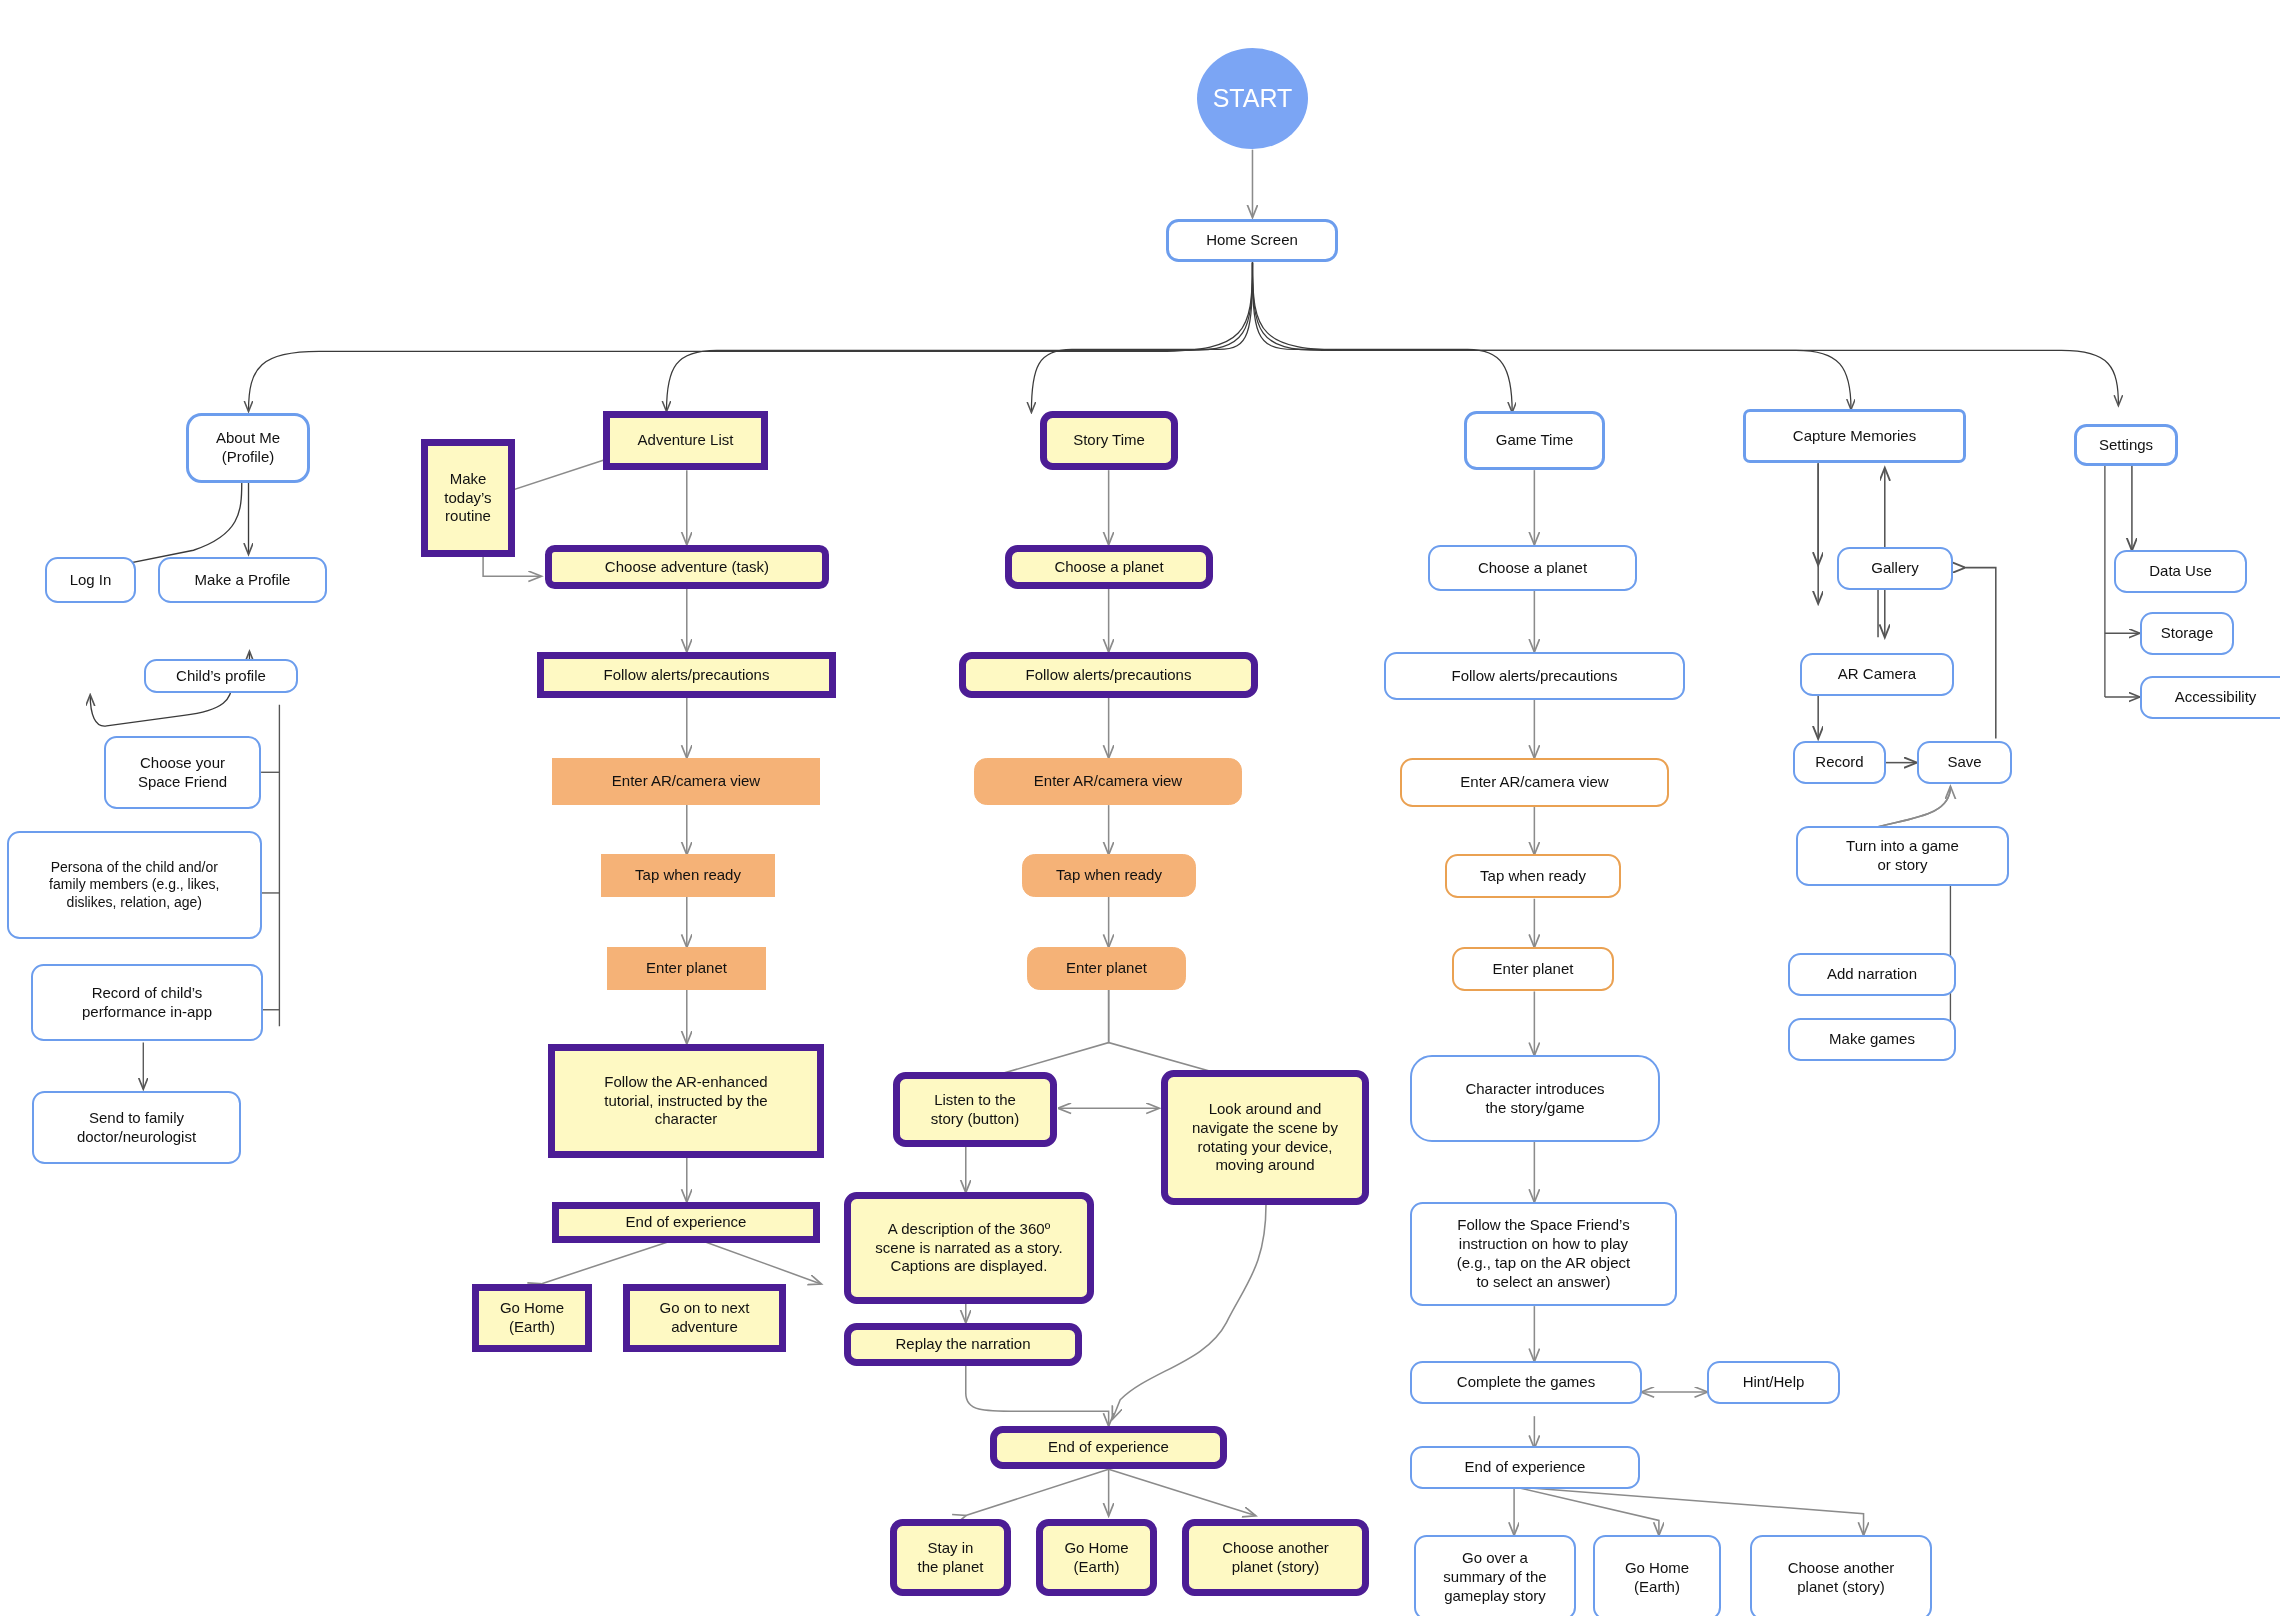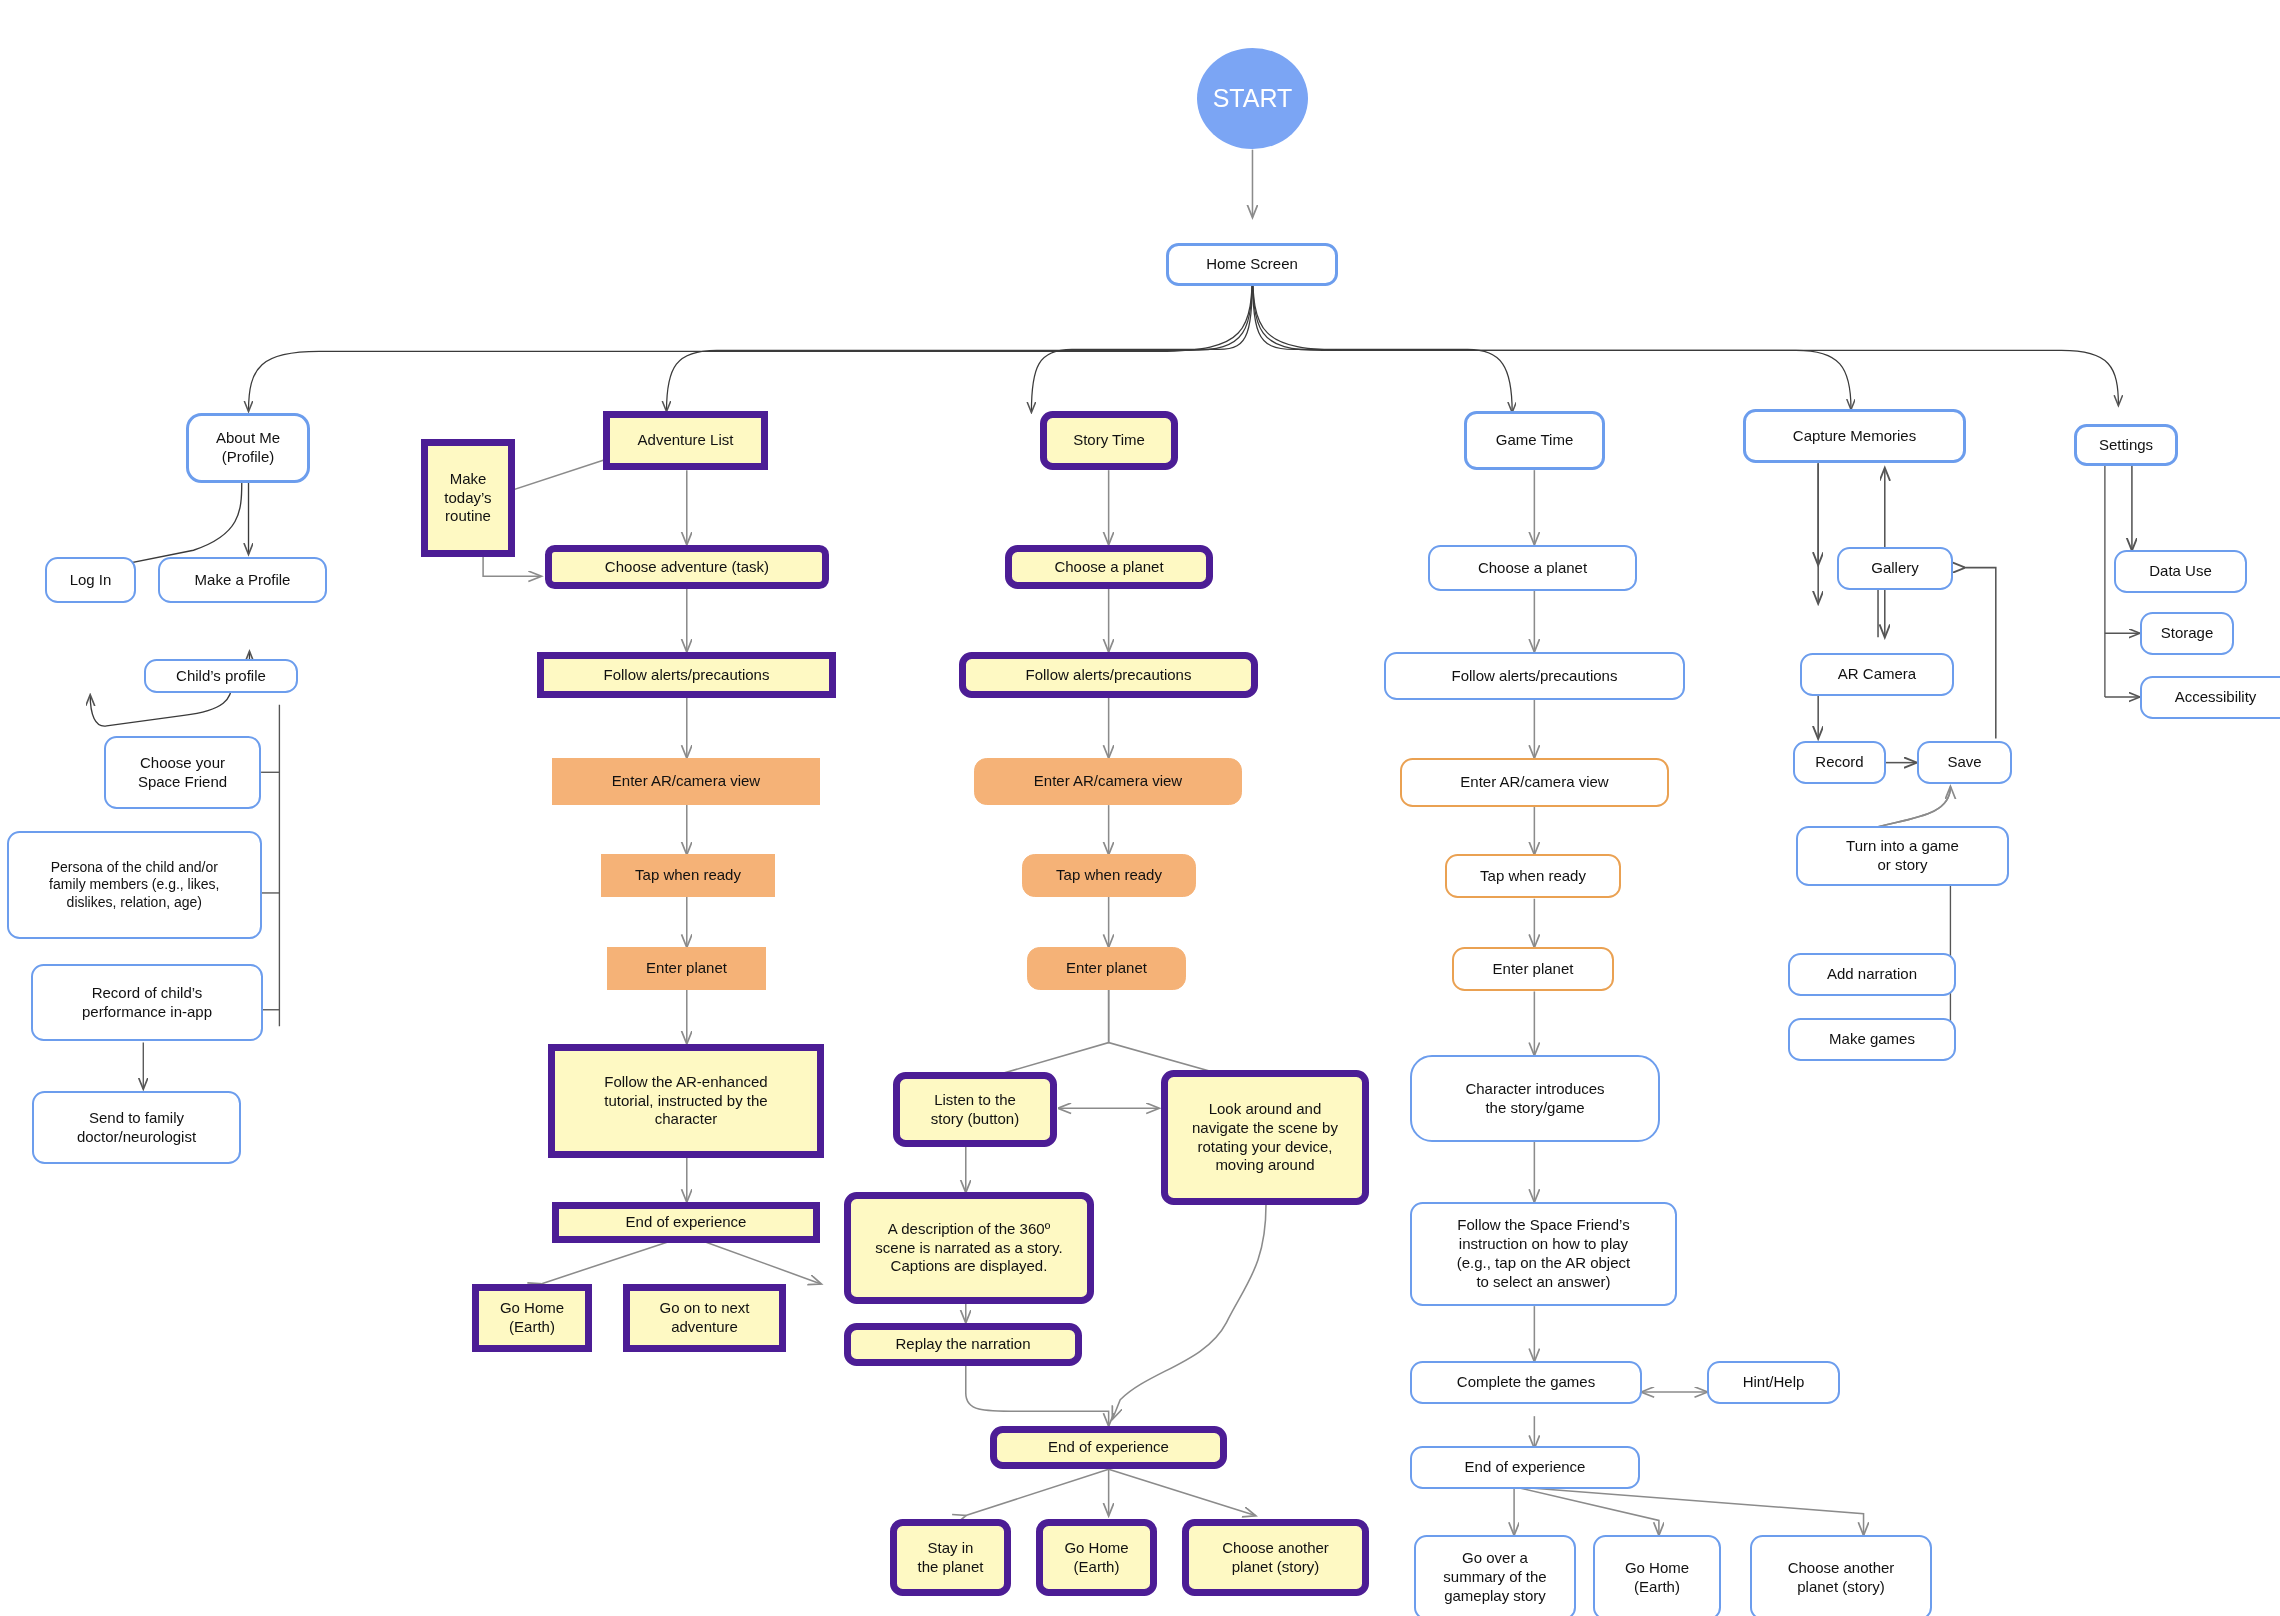--- a/index.html
+++ b/index.html
@@ -167,21 +167,21 @@
       <path d="M2180,466 L2180,722" stroke="#555555" stroke-width="1.4"></path>
       <path d="M2180,656 L2216,656" stroke="#555555" stroke-width="1.4" marker-end="url(#ahs)"></path>
       <path d="M2180,722 L2216,722" stroke="#555555" stroke-width="1.4" marker-end="url(#ahs)"></path>
     </g>
   </svg>
 
   <div class="node circle fs26" style="left:1197px; top:48px; width:111px; height:101px;">
     <span>START</span>
   </div>
 
-  <div class="node out-blue-thick rounded fs15" style="left:1166px; top:219px; width:172px; height:43px;margin-top:24px;">
+  <div class="node out-blue-thick rounded fs15" style="left:1166px; top:219px; width:172px; height:43px;">
     <span>Home Screen</span>
   </div>
 
   <div class="node out-blue-thick rounded-lg fs15" style="left:186px; top:413px; width:124px; height:70px;">
     <span>About Me
 (Profile)</span>
   </div>
 
   <div class="node out-blue rounded fs15" style="left:45px; top:557px; width:91px; height:46px;">
     <span>Log In</span>
@@ -388,21 +388,21 @@
   <div class="node out-blue rounded fs15" style="left:1593px; top:1535px; width:128px; height:85px;">
     <span>Go Home
 (Earth)</span>
   </div>
 
   <div class="node out-blue rounded fs15" style="left:1750px; top:1535px; width:182px; height:85px;">
     <span>Choose another
 planet (story)</span>
   </div>
 
-  <div class="node out-blue-thick rounded fs15" style="left:1743px; top:409px; width:223px; height:54px;">
+  <div class="node out-blue-thick rounded fs15" style="left:1743px; top:409px; width:223px; height:54px;border-radius:7px;">
     <span>Capture Memories</span>
   </div>
 
   <div class="node out-blue rounded fs15" style="left:1837px; top:547px; width:116px; height:43px;">
     <span>Gallery</span>
   </div>
 
   <div class="node out-blue rounded fs15" style="left:1800px; top:653px; width:154px; height:43px;">
     <span>AR Camera</span>
   </div>

